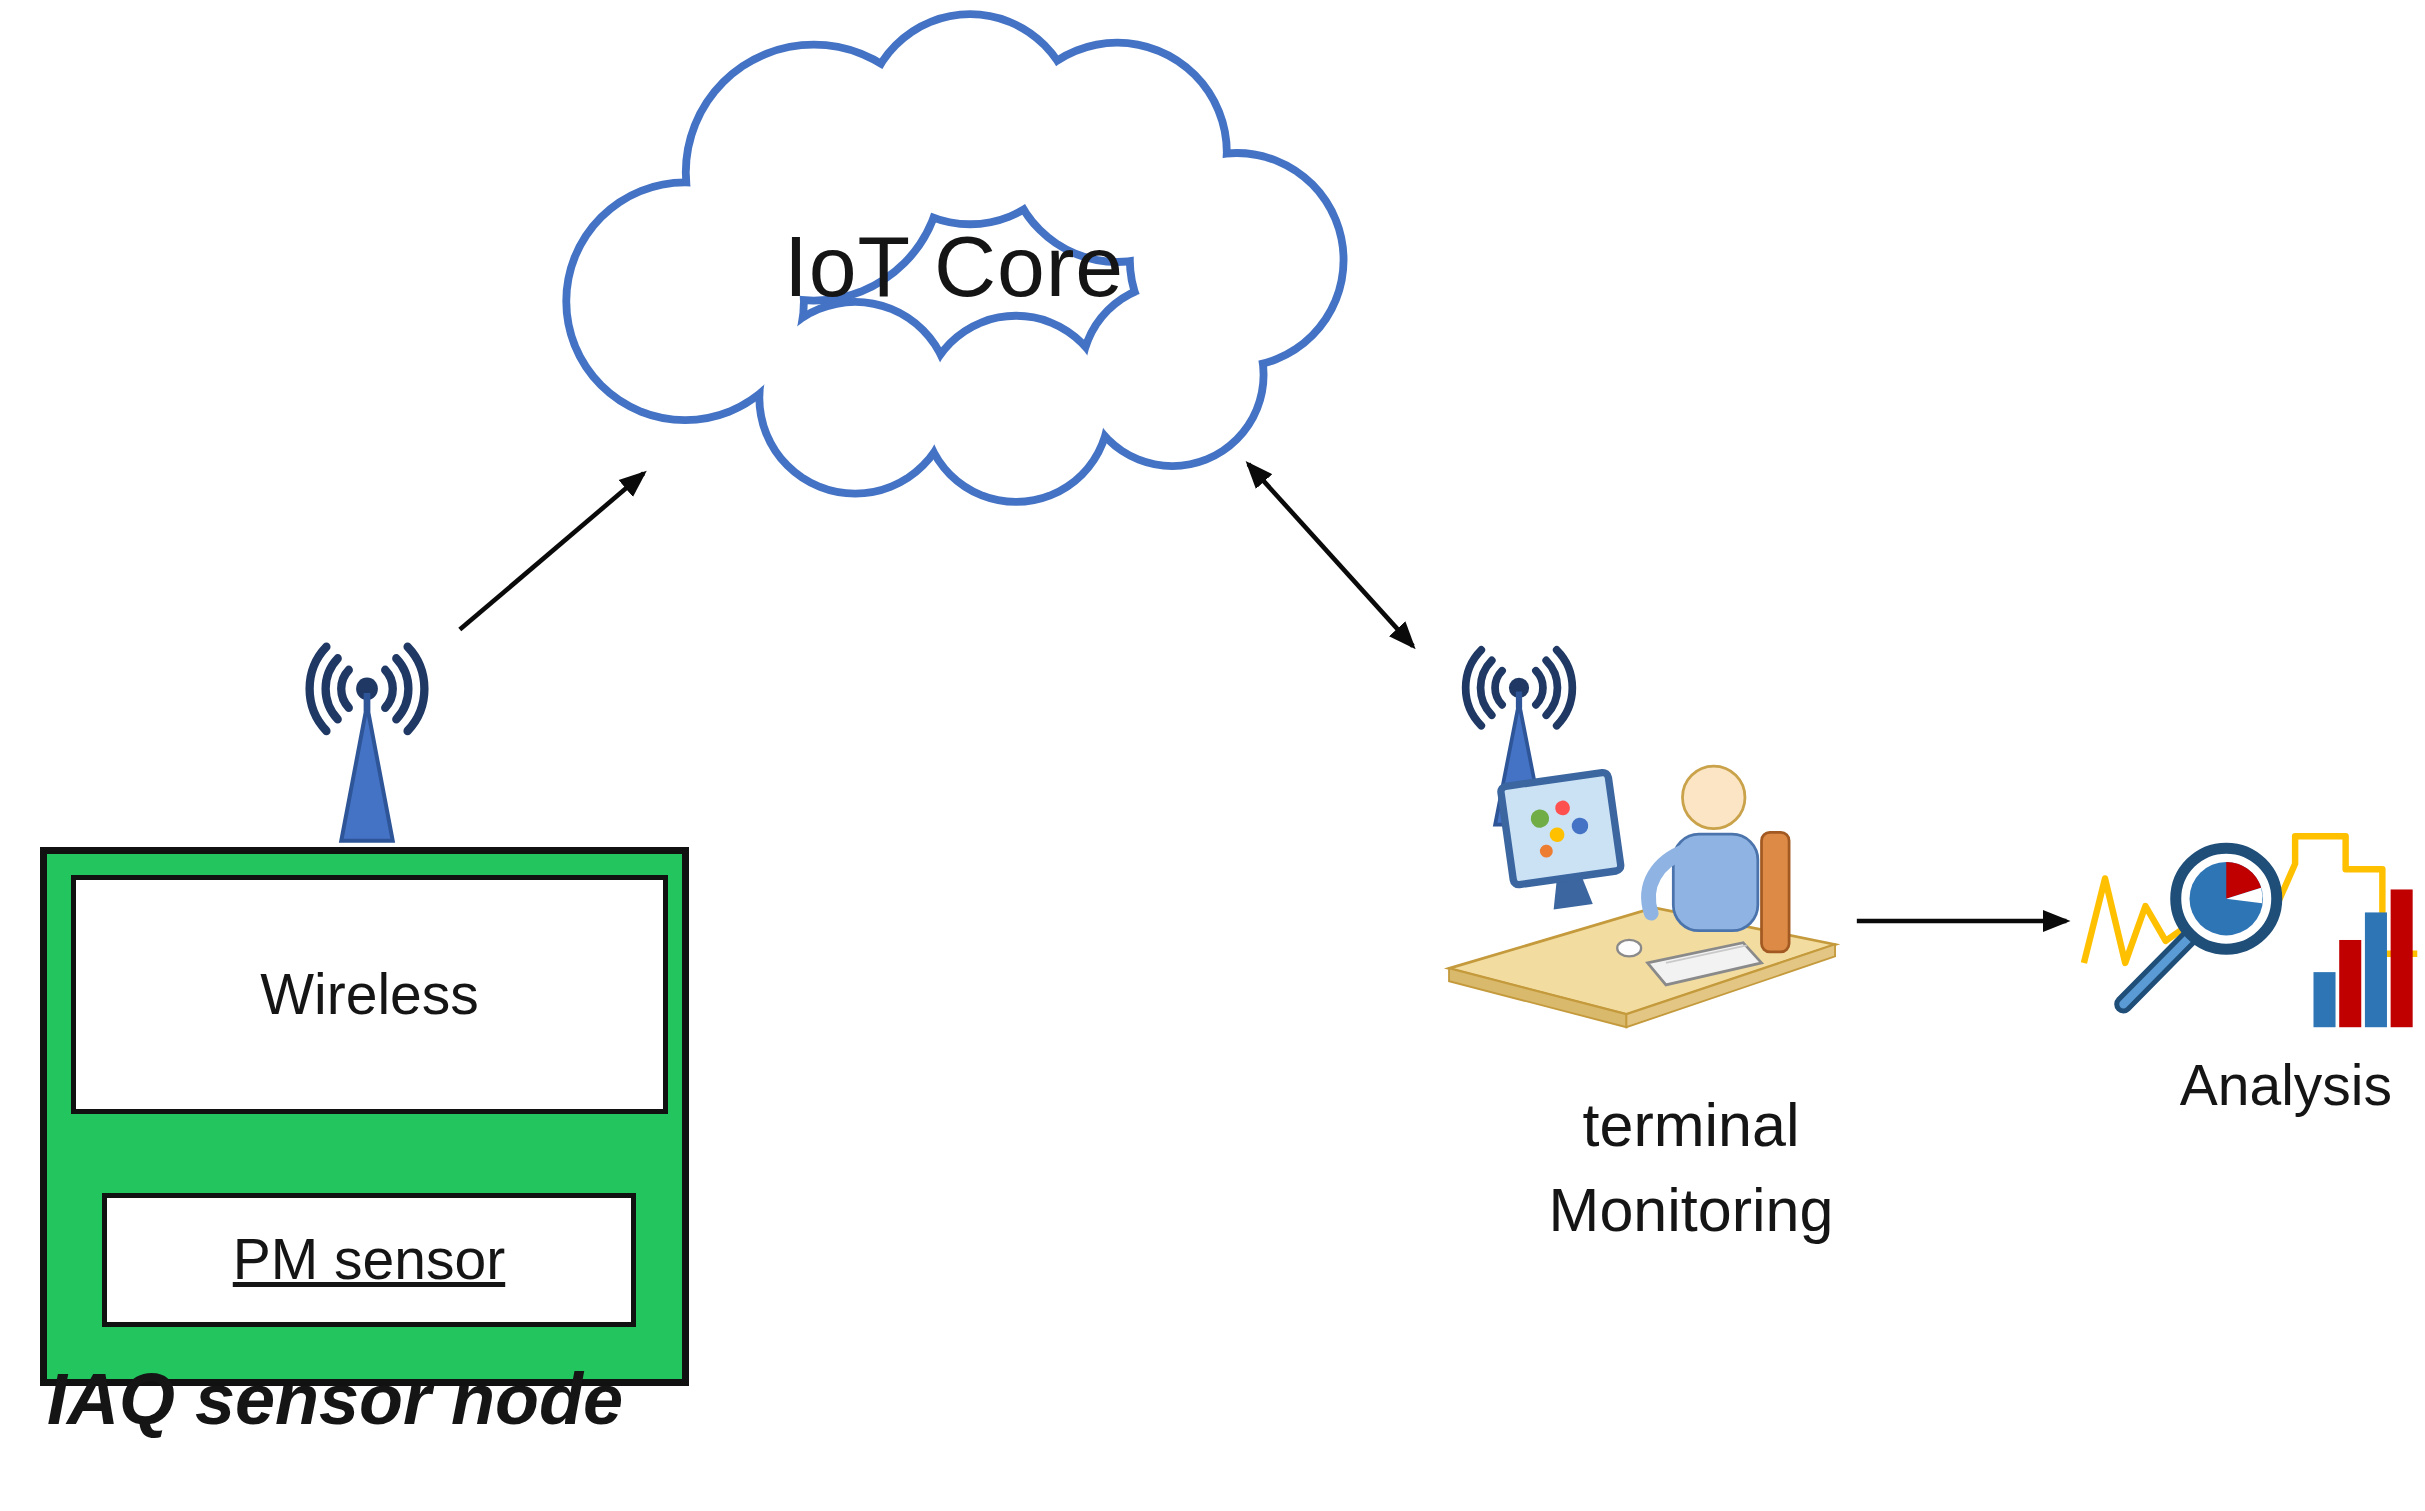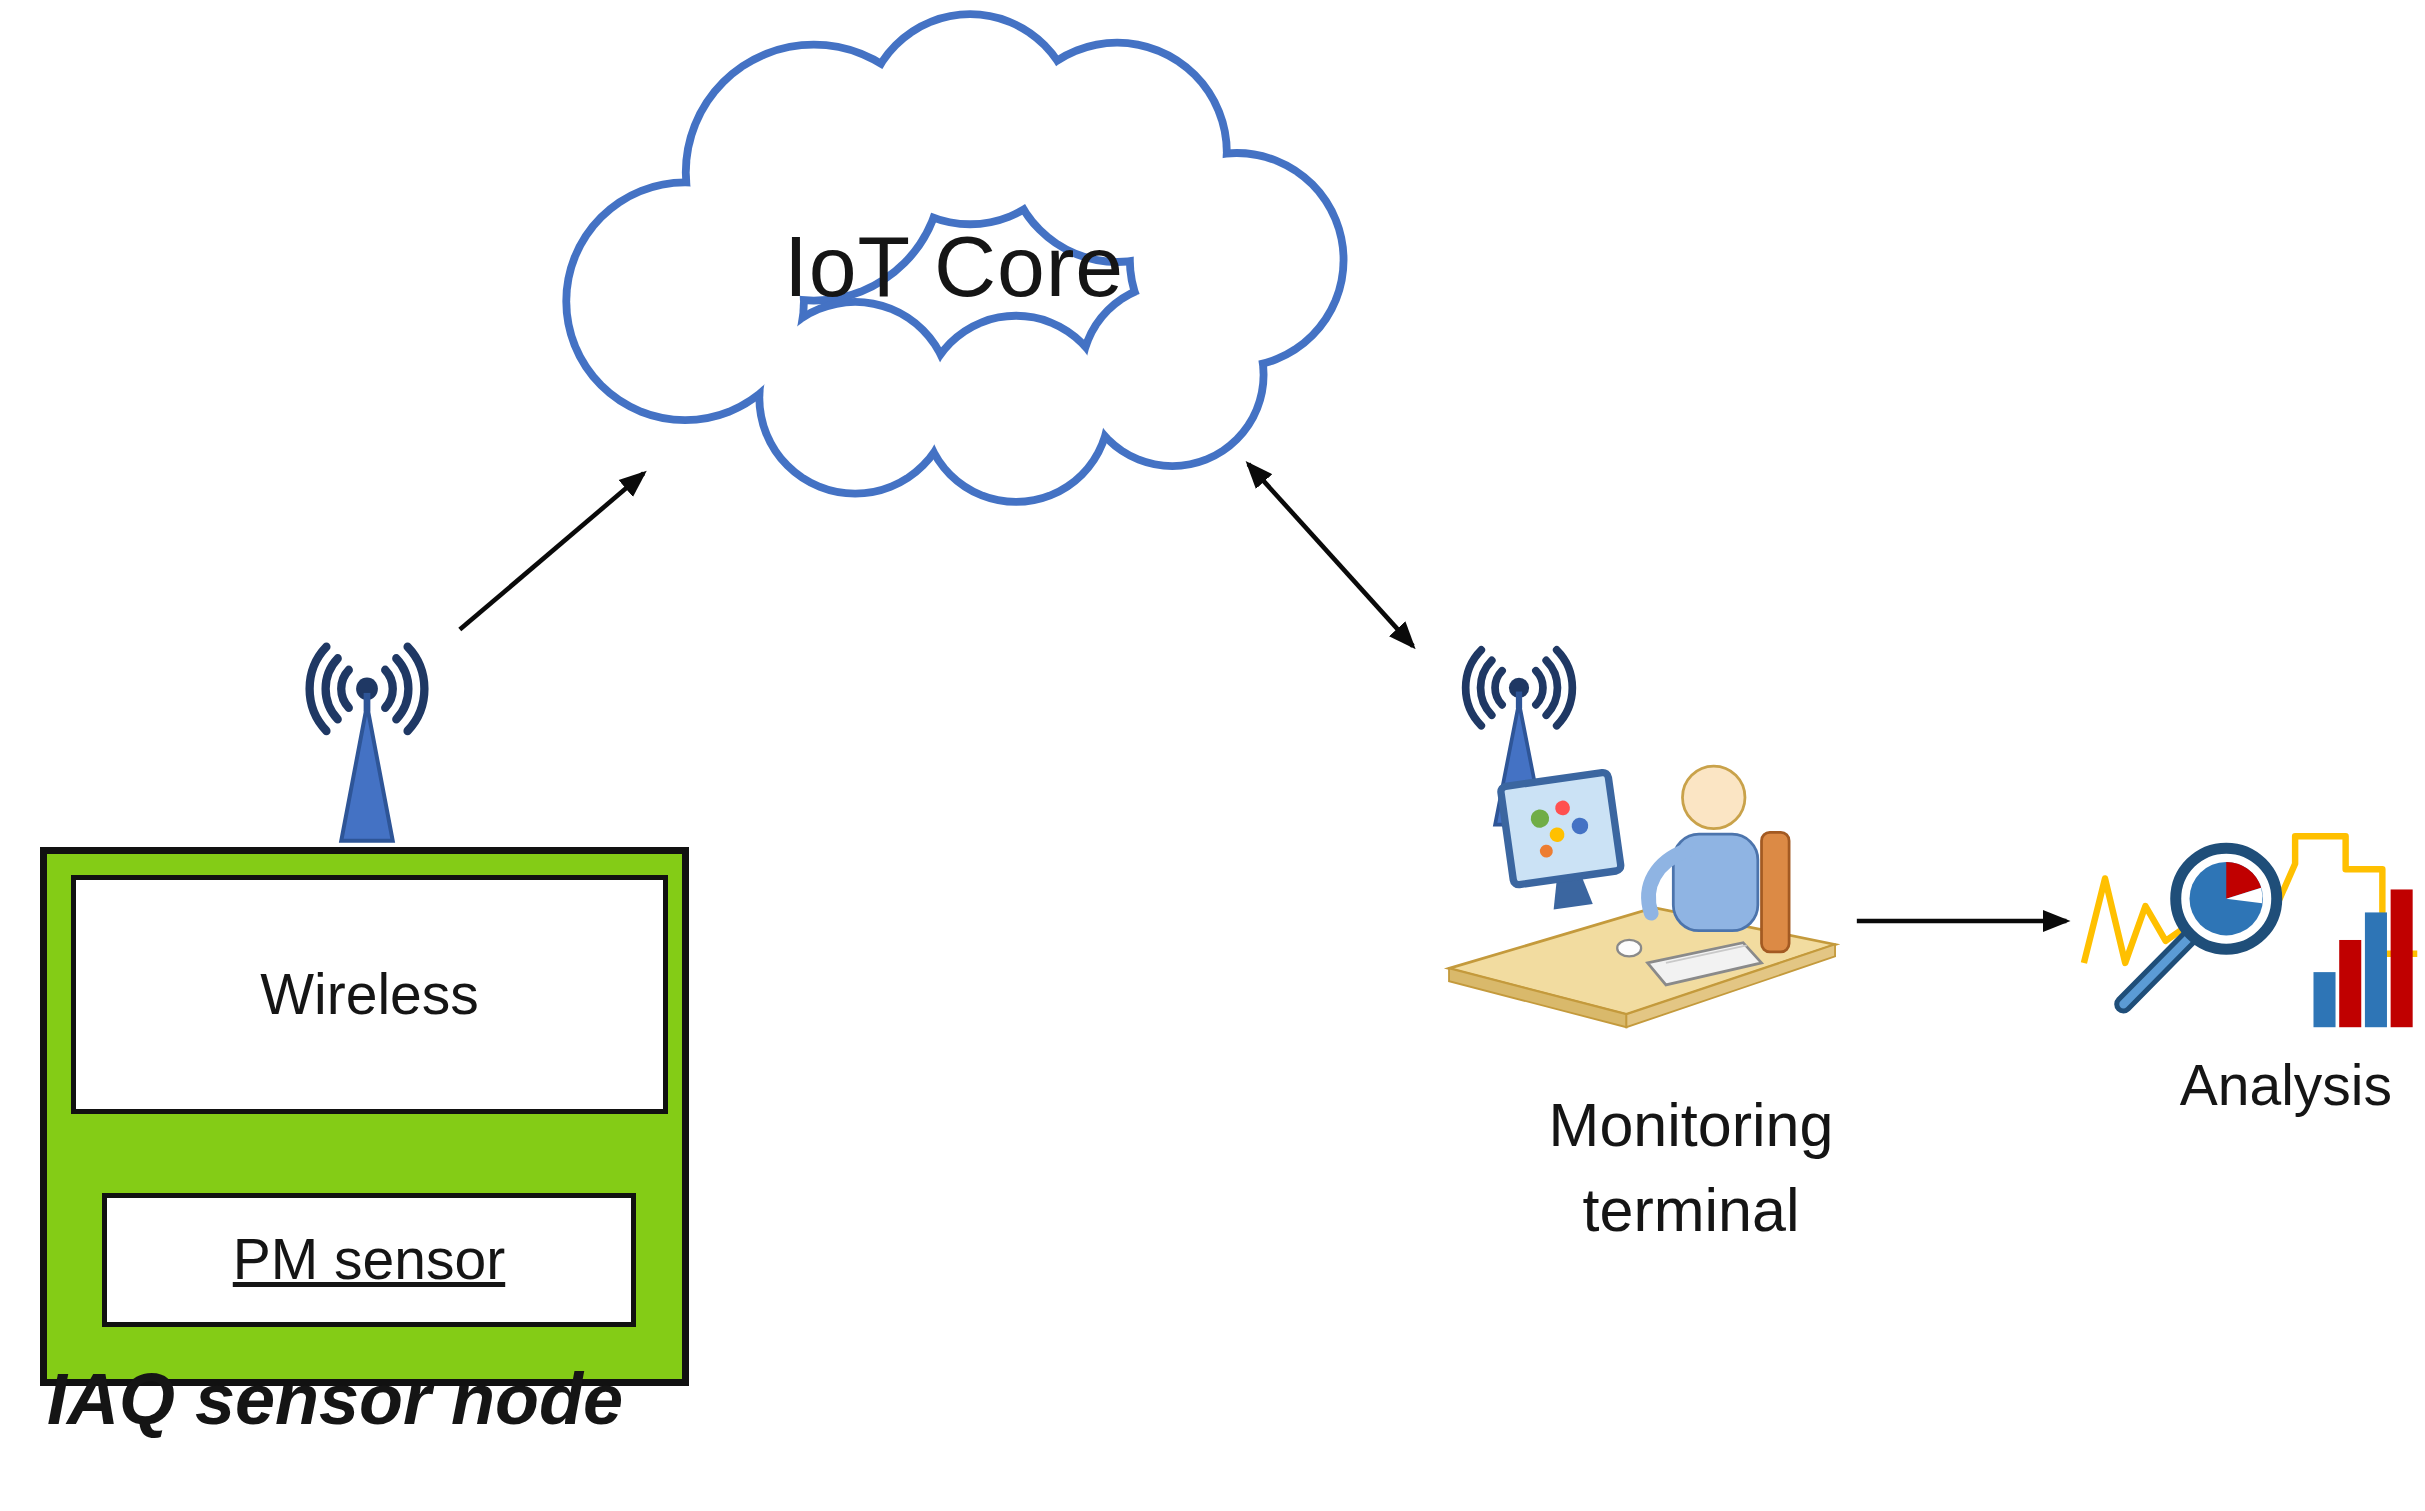--- a/index.html
+++ b/index.html
@@ -41,21 +41,21 @@
 
   
   .waves { stroke: var(--wave-navy); stroke-width: 4.2; fill: none; stroke-linecap: round; }
   .antenna-body { fill: var(--antenna-blue); stroke: var(--antenna-dark); stroke-width: 2; }
   .wave-dot { fill: var(--wave-navy); }
   .antenna-stem { fill: var(--antenna-dark); }
 
   
   .iaq-box {
     left: 40px; top: 847px; width: 649px; height: 539px;
-    border: 7.4px solid var(--box-border); background: #84cc16;
+    border: 7.4px solid var(--box-border); background: #22c55e;
   }
   .inner-box {
     position: absolute; border: 5.5px solid var(--box-border); background: #fff;
     display: flex; flex-direction: column; align-items: center; justify-content: center;
     text-align: center; font-size: 57px; line-height: 1.25; color: #151515;
   }
   .wireless-box { left: 24px; top: 21px; width: 597px; height: 239px; }
   .pm-box { left: 55px; top: 339px; width: 534px; height: 134px; text-decoration: underline; }
   .iaq-label {
     position: absolute; left: 0; right: 0; top: 504px; text-align: left;
@@ -175,22 +175,22 @@
       <circle cx="158" cy="106" r="9" fill="#4472C4"></circle>
       <circle cx="118" cy="128" r="7" fill="#ED7D31"></circle>
     </g>
 
     <polygon points="228,252 332,230 352,252 248,276" fill="#F2F2F2" stroke="#8A8A8A" stroke-width="3"></polygon>
     <line x1="248" y1="252" x2="336" y2="233" stroke="#C9C9C9" stroke-width="2"></line>
     <ellipse cx="208" cy="236" rx="13" ry="9" fill="#FDFDFD" stroke="#8A8A8A" stroke-width="2.5"></ellipse>
   </svg>
 
   <div class="abs terminal-label">
+    <span class="block-line">terminal</span>
     <span class="block-line">Monitoring</span>
-    <span class="block-line">terminal</span>
   </div>
 
   <svg class="abs" style="left:2079px; top:816px;" width="345" height="225" viewBox="0 0 375 245">
 
     <polyline points="5,160 28,68 50,160 72,98 94,136 120,118 150,126 205,120 235,52 235,22 290,22 290,58 330,58 330,150 368,150" fill="none" stroke="var(--line-yellow)" stroke-width="7" stroke-linejoin="round"></polyline>
 
     <g>
       <rect x="255" y="170" width="24" height="60" fill="var(--bar-blue)"></rect>
       <rect x="283" y="135" width="24" height="95" fill="var(--bar-red)"></rect>
       <rect x="311" y="105" width="24" height="125" fill="var(--bar-blue)"></rect>

